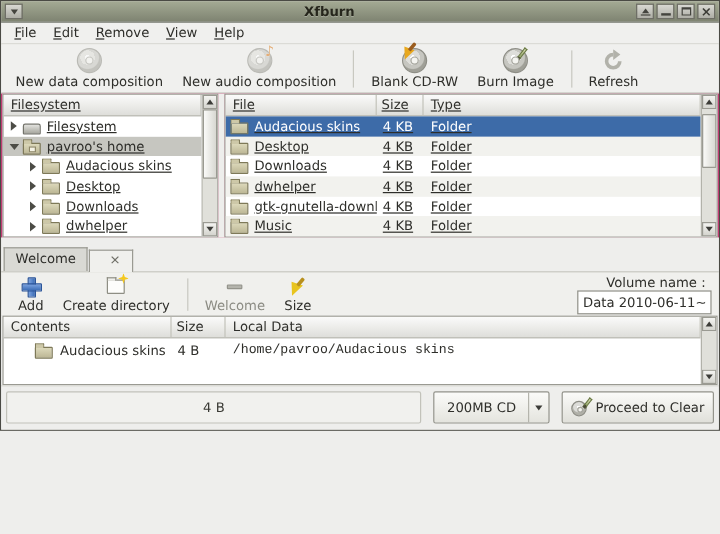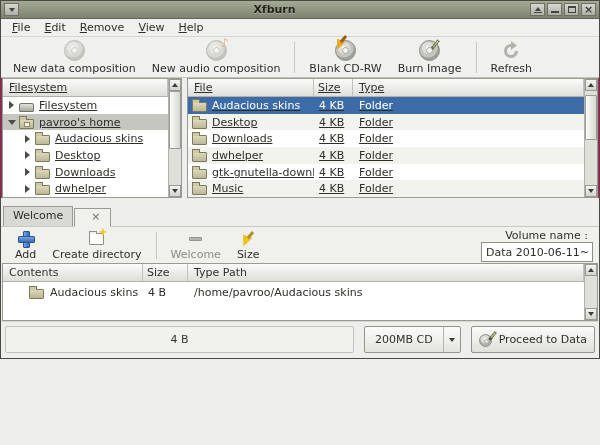--- a/index.html
+++ b/index.html
@@ -121,21 +121,21 @@
   .broom .handle { position:absolute; left:9px; top:0px; width:3px; height:8px; background:#b8901e; transform:rotate(40deg); border-radius:1px; }
 
   
   .contents-wrap { flex:1; display:flex; background:#eeeeec; padding:0 1px; }
   .contents-panel { flex:1; background:#fff; border:1px solid #9a9a92; display:flex; overflow:hidden; }
   .ch .hcell.h-contents { width:140px; flex:0 0 140px; }
   .ch .hcell.h-csize { width:45px; flex:0 0 45px; padding:0 4px; }
   .contents-row { height:20px; display:flex; align-items:center; white-space:nowrap; }
   .contents-row .c-name { width:140px; flex:0 0 140px; display:flex; align-items:center; padding-left:26px; }
   .contents-row .c-size { width:45px; flex:0 0 45px; padding-left:5px; }
-  .contents-row .c-path { flex:1; padding-left:6px; }
+  .contents-row .c-path { flex:1; padding-left:6px;font-family:Liberation Mono, monospace; }
   .contents-row .label { margin-left:6px; }
 
   
   .statusbar { height:37px; flex:0 0 37px; display:flex; align-items:center; padding:4px 4px 5px; background:#eeeeec; border-top:1px solid #d8d8d2; }
   .status-cell { flex:1; height:27px; background:#f1f1ee; border:1px solid #c2c2ba; border-radius:2px;
     display:flex; align-items:center; justify-content:center; color:#3a3a34; margin-right:10px; }
   .combo { height:27px; display:flex; align-items:stretch; border:1px solid #94948c; border-radius:2px; background:linear-gradient(#fbfbf9,#e4e4de); margin-right:10px; }
   .combo .combo-text { display:flex; align-items:center; padding:0 10px; }
   .combo .combo-arrow { width:17px; border-left:1px solid #b4b4ac; display:flex; align-items:center; justify-content:center; }
   .burn-btn { height:27px; display:flex; align-items:center; padding:0 7px; border:1px solid #94948c; border-radius:2px;
@@ -413,21 +413,21 @@
       <input class="volume-input" type="text" value="Data 2010-06-11~1" style="">
     </div>
   </div>
 
   <div class="contents-wrap">
     <div class="contents-panel">
       <div class="panel-main">
         <div class="col-header ch">
           <span class="hcell h-contents">Contents</span>
           <span class="hcell h-csize">Size</span>
-          <span class="hcell">Type Path</span>
+          <span class="hcell">Local Data</span>
         </div>
         <div class="contents-row">
           <span class="c-name">
               <span class="folder-icon"></span>
               <span class="label">Audacious skins</span>
             </span>
           <span class="c-size">4 B</span>
           <span class="c-path">/home/pavroo/Audacious skins</span>
         </div>
       </div>
@@ -451,17 +451,17 @@
       <span class="combo-text">200MB CD</span>
       <span class="combo-arrow">
           <span class="tri-down"></span>
         </span>
     </div>
     <div class="burn-btn">
       <span class="bicon">
         <span class="disc-s"></span>
           <span class="pencil-s"></span>
       </span>
-      <span>Proceed to Data</span>
+      <span>Proceed to Clear</span>
     </div>
   </div>
 
 </div>
 
 </body></html>

